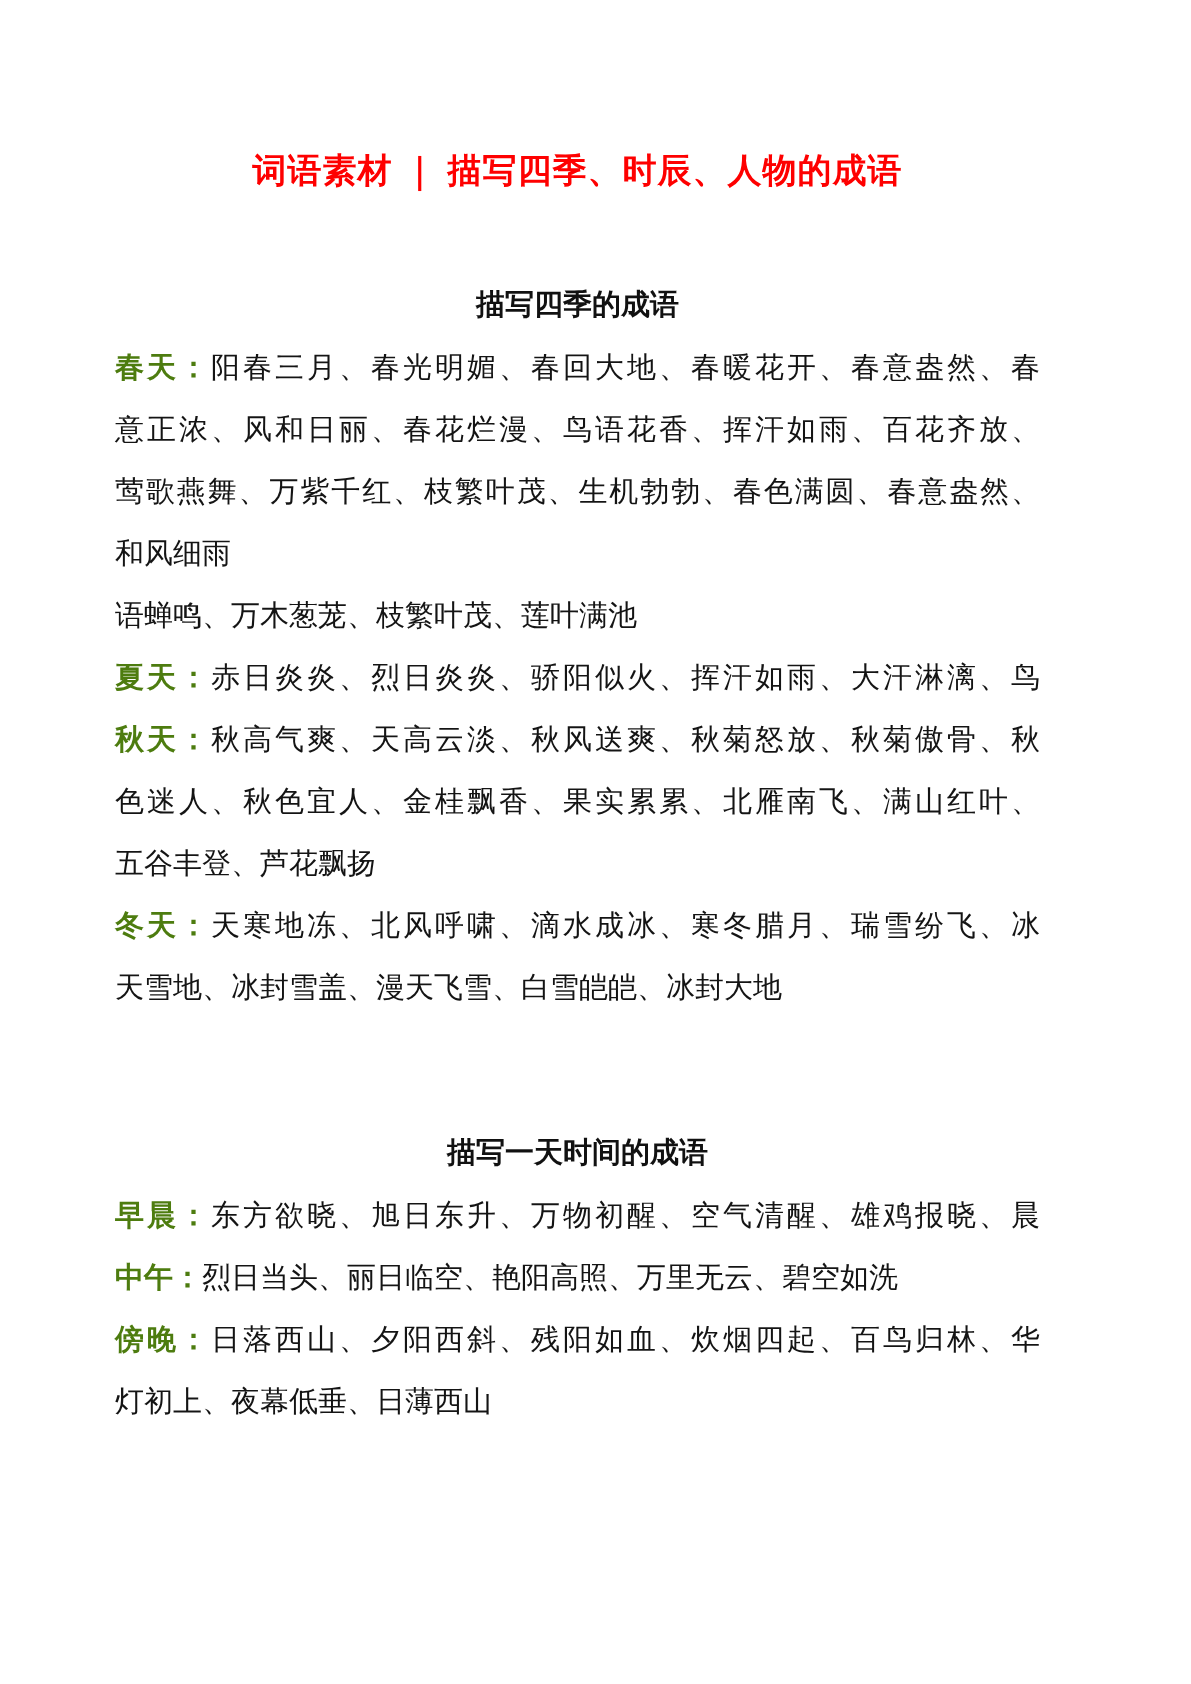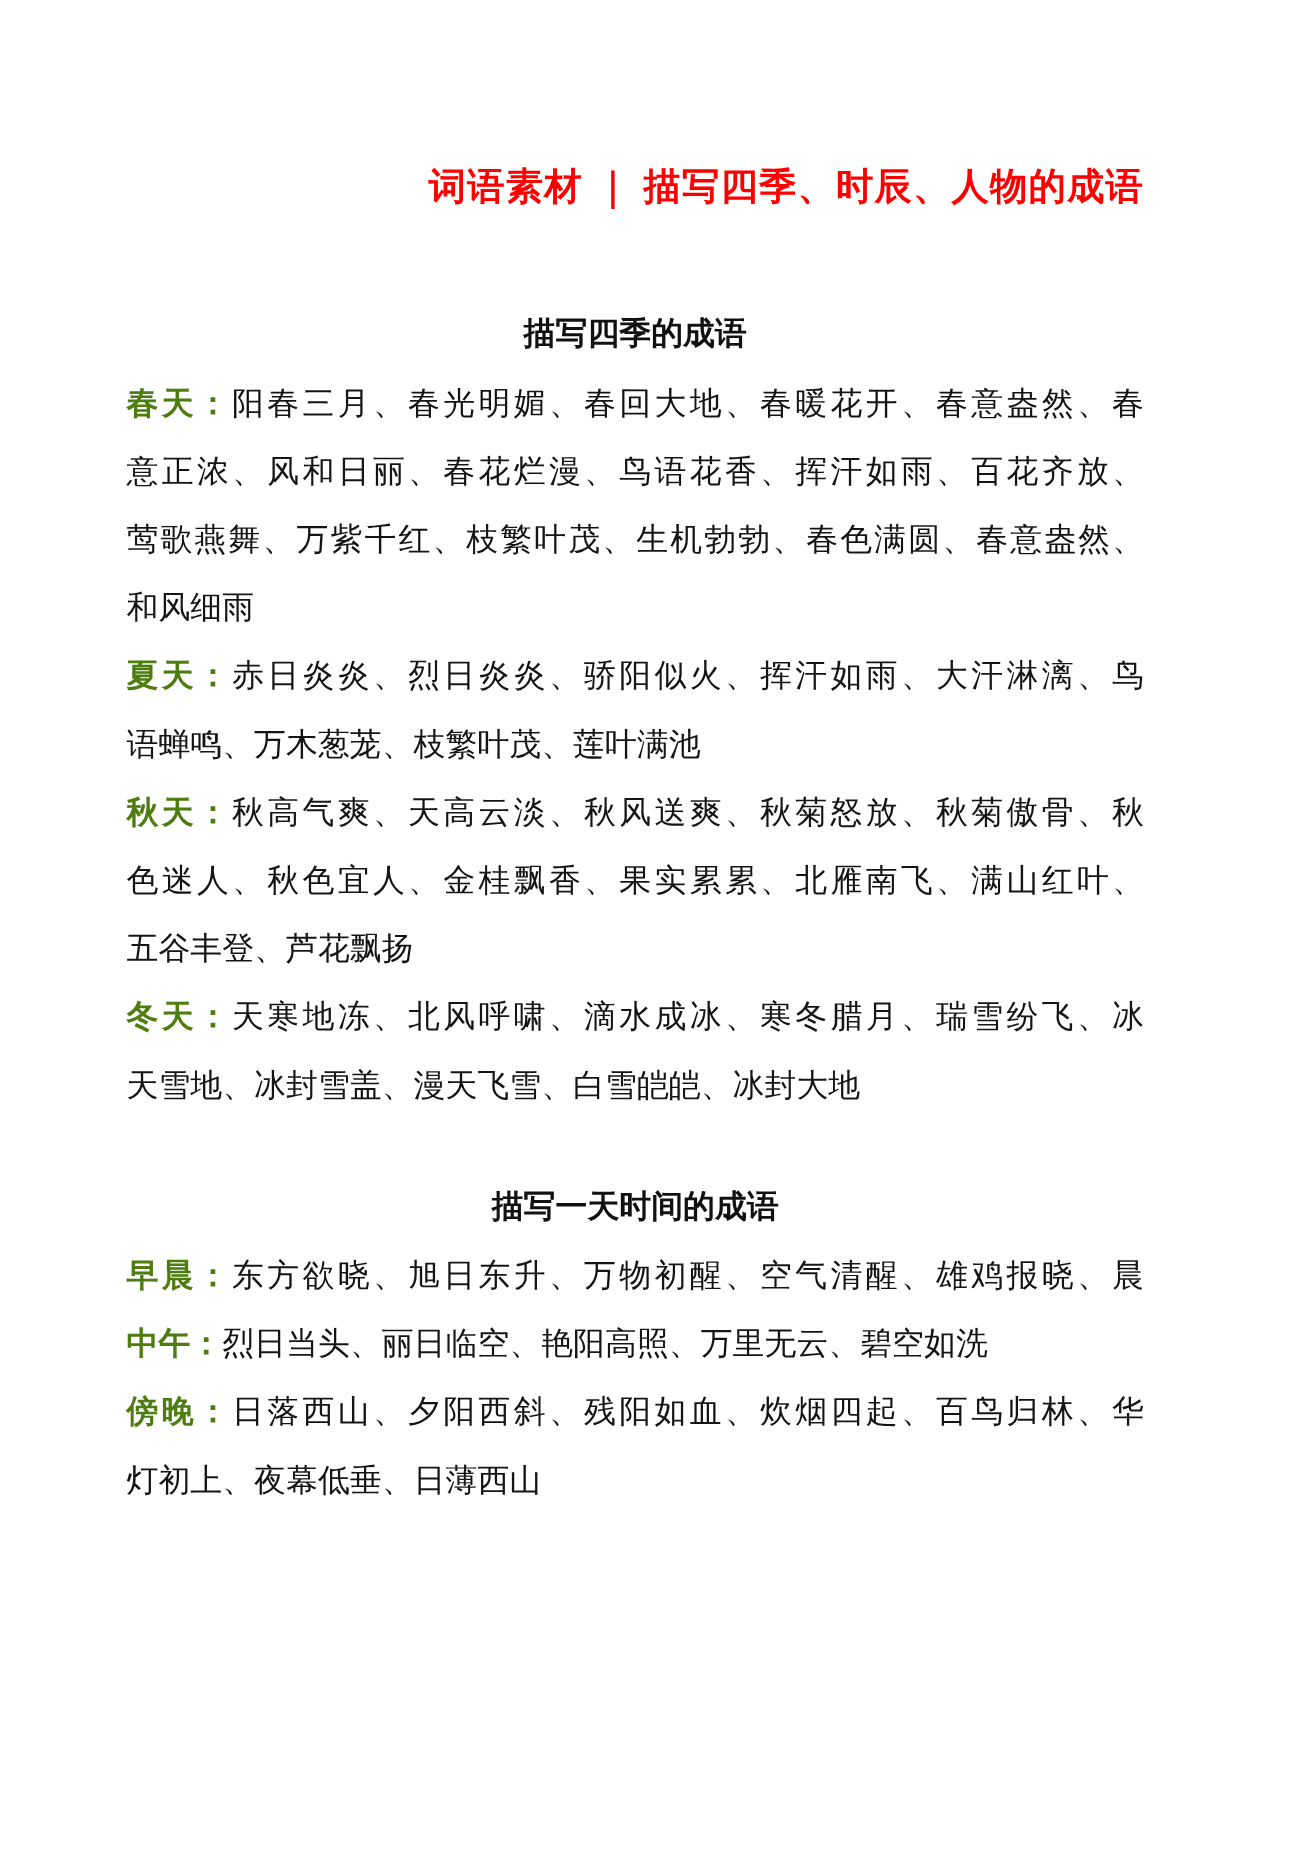--- a/index.html
+++ b/index.html
@@ -17,34 +17,34 @@
   .page {
     padding-left: 115px;
     width: 925px;
   }
   .title {
     margin: 150px 0 0 0;
     font-family: "Liberation Sans", sans-serif;
     font-weight: bold;
     font-size: 34px;
     line-height: 40px;
-    text-align: right;
+    text-align: center;
     letter-spacing: 1px;
   }
   .section-heading {
     margin: 0 0 14px 0;
     font-family: "Liberation Sans", sans-serif;
     font-weight: bold;
     font-size: 29px;
     line-height: 36px;
     text-align: center;
     color: #111111;
   }
   .sec-1 .section-heading { margin-top: 96px; }
-  .sec-2 .section-heading { margin-top: 61px; }
+  .sec-2 .section-heading { margin-top: 116px; }
   .para { margin: 0; }
   .line {
     font-size: 29px;
     line-height: 62px;
     height: 62px;
     white-space: nowrap;
   }
   .line.just {
     white-space: normal;
     text-align: justify;
@@ -68,22 +68,22 @@
     <h2 class="section-heading">描写四季的成语</h2>
 
     <div class="para">
       <div class="line just"><span class="lbl">春天：</span><span>阳春三月、春光明媚、春回大地、春暖花开、春意盎然、春</span></div>
       <div class="line just">意正浓、风和日丽、春花烂漫、鸟语花香、挥汗如雨、百花齐放、</div>
       <div class="line just">莺歌燕舞、万紫千红、枝繁叶茂、生机勃勃、春色满圆、春意盎然、</div>
       <div class="line">和风细雨</div>
     </div>
 
     <div class="para">
+      <div class="line">语蝉鸣、万木葱茏、枝繁叶茂、莲叶满池</div>
       <div class="line just"><span class="lbl">夏天：</span><span>赤日炎炎、烈日炎炎、骄阳似火、挥汗如雨、大汗淋漓、鸟</span></div>
-      <div class="line">语蝉鸣、万木葱茏、枝繁叶茂、莲叶满池</div>
     </div>
 
     <div class="para">
       <div class="line just"><span class="lbl">秋天：</span><span>秋高气爽、天高云淡、秋风送爽、秋菊怒放、秋菊傲骨、秋</span></div>
       <div class="line just">色迷人、秋色宜人、金桂飘香、果实累累、北雁南飞、满山红叶、</div>
       <div class="line">五谷丰登、芦花飘扬</div>
     </div>
 
     <div class="para">
       <div class="line just"><span class="lbl">冬天：</span><span>天寒地冻、北风呼啸、滴水成冰、寒冬腊月、瑞雪纷飞、冰</span></div>

